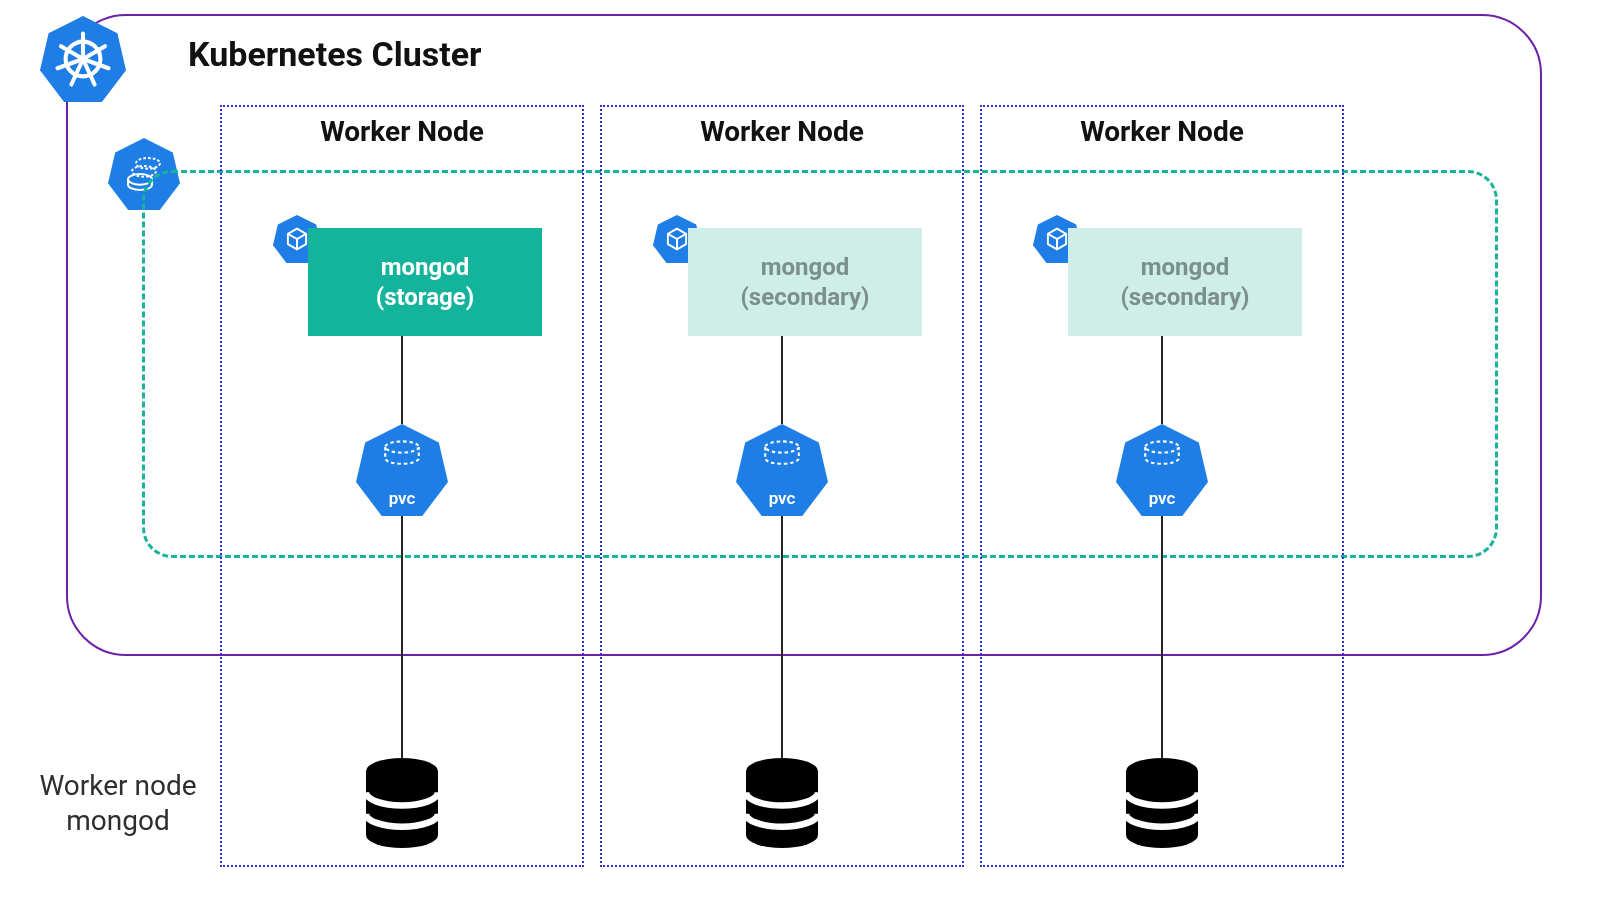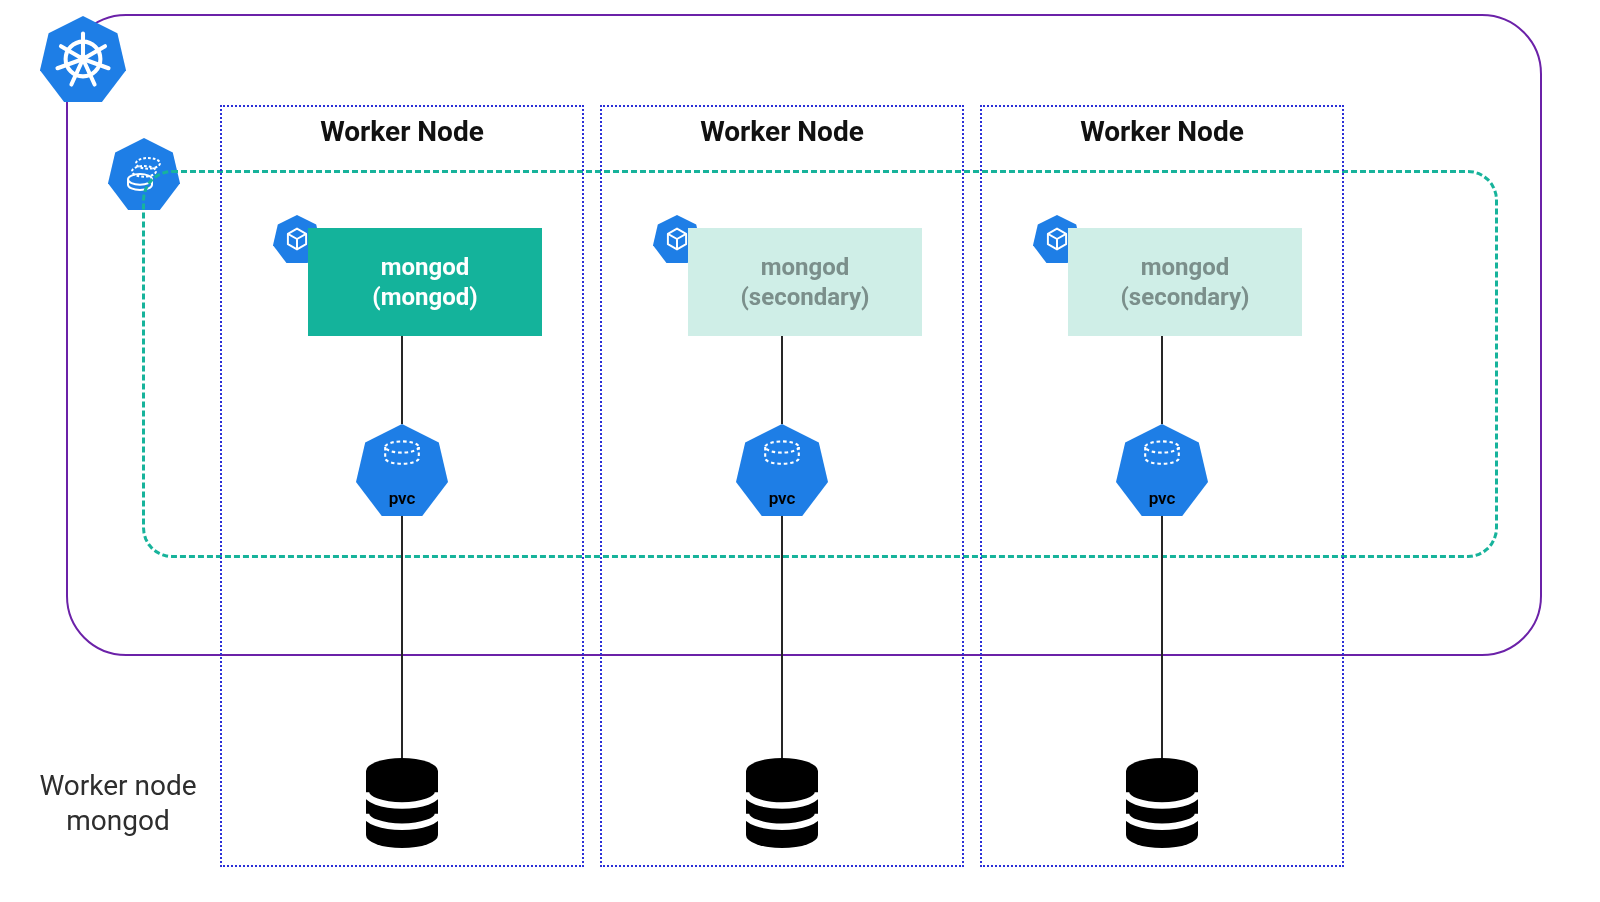--- a/index.html
+++ b/index.html
@@ -90,21 +90,21 @@
   .mongod.secondary { background:#cfeee7; color:#7b8f8b; }
 
   
   .vline {
     position: absolute;
     width: 2px;
     background: #262626;
   }
 
   
-  .pvc-label { position:absolute; bottom:8px; width:100%; color:#000000; font-size:17px; font-weight:600; }
+  .pvc-label { position:absolute; bottom:8px; width:100%; color:#ffffff; font-size:17px; font-weight:600; }
   .pvc-inner-icon { position:absolute; top:16px; left:50%; transform:translateX(-50%); }
 
   
   .cylinder {
     position: absolute;
     top: 758px;
     width: 84px; height: 90px;
   }
   .cylinder svg { width:84px; height:90px; }
 
@@ -125,20 +125,21 @@
   
   .stack-svg { width: 40px; height: 40px; }
   .dash-cyl-svg { width: 44px; height: 28px; }
 </style>
 </head>
 <body>
 
 <div class="canvas">
 
   <div class="cluster-outline"></div>
+  <div class="cluster-title">Kubernetes Cluster</div>
 
   <div class="heptagon helm-badge">
     <svg class="helm-svg" viewBox="0 0 100 100">
       <circle cx="50" cy="50" r="30" fill="none" stroke="#fff" stroke-width="7"></circle>
       <circle cx="50" cy="50" r="8" fill="#fff"></circle>
       <g stroke="#fff" stroke-width="7" stroke-linecap="round">
         <line x1="50" y1="50" x2="50" y2="6"></line>
         <line x1="50" y1="50" x2="88" y2="28"></line>
         <line x1="50" y1="50" x2="94" y2="66"></line>
         <line x1="50" y1="50" x2="70" y2="94"></line>
@@ -179,21 +180,21 @@
   <div class="heptagon smaller pod-badge" style="left:273px">
     <svg class="cube-svg" viewBox="0 0 40 40">
       <g fill="none" stroke="#fff" stroke-width="3" stroke-linejoin="round">
         <path d="M20 4 L34 12 L34 28 L20 36 L6 28 L6 12 Z"></path>
         <path d="M6 12 L20 20 L34 12 M20 20 L20 36"></path>
       </g>
     </svg>
   </div>
   <div class="mongod primary" style="left:308px">
     <span>mongod</span>
-    <span>(mongod)</span>
+    <span>(storage)</span>
   </div>
   <div class="vline" style="left:401px; top:336px; height:88px"></div>
   <div class="heptagon pvc-badge" style="left:356px">
     <svg class="dash-cyl-svg pvc-inner-icon" viewBox="0 0 60 40">
       <g fill="none" stroke="#fff" stroke-width="3" stroke-dasharray="5 4">
         <ellipse cx="30" cy="10" rx="24" ry="8"></ellipse>
         <path d="M6 10 v16 a24 8 0 0 0 48 0 v-16"></path>
       </g>
     </svg>
     <div class="pvc-label">pvc</div>

